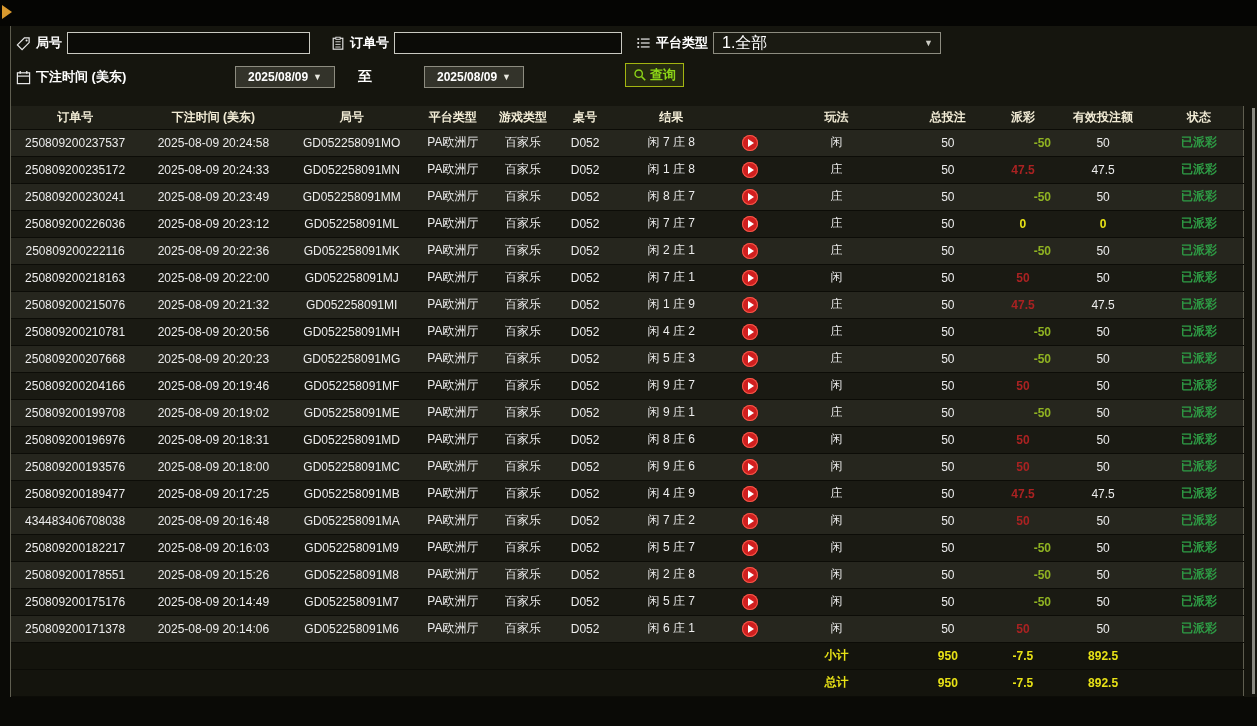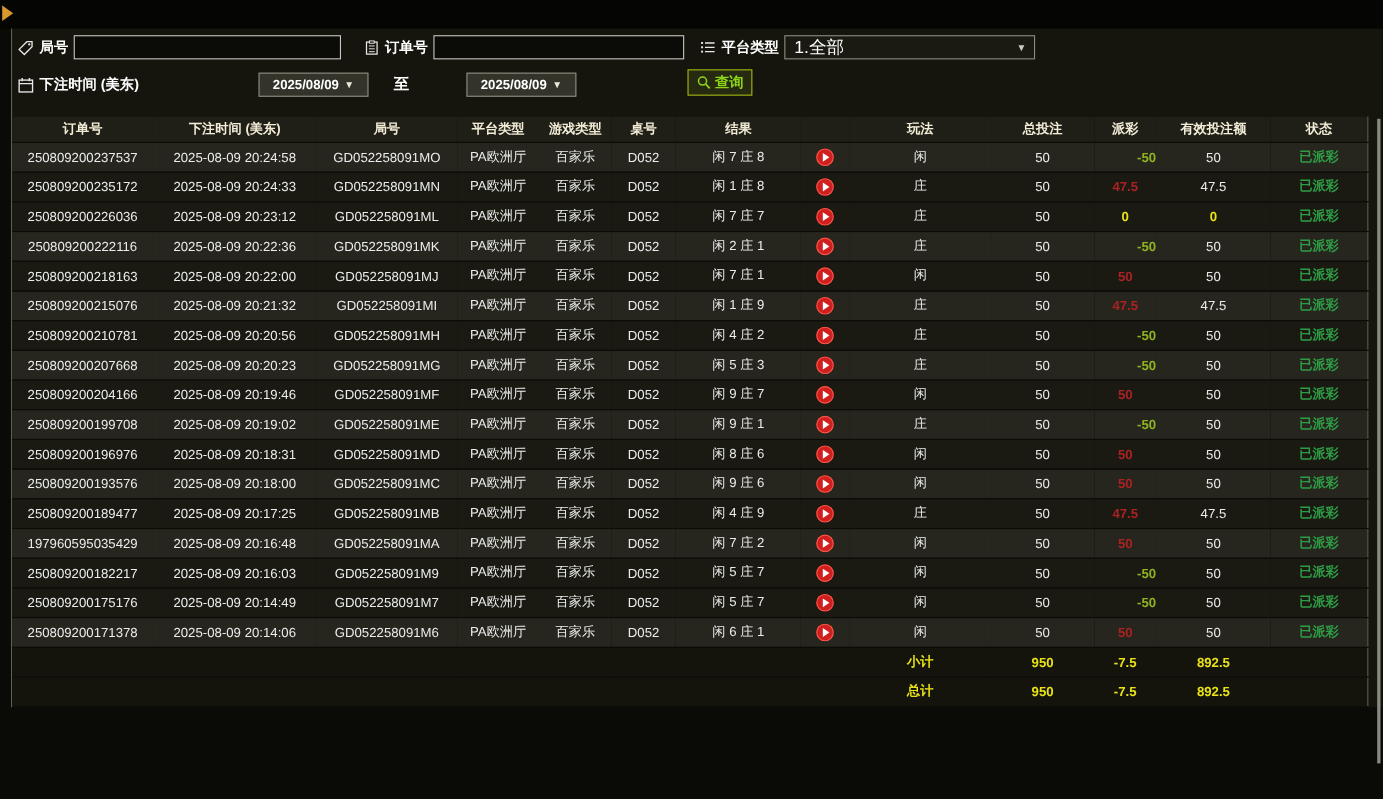--- a/index.html
+++ b/index.html
@@ -239,20 +239,35 @@
           <td>百家乐</td>
           <td>D052</td>
           <td>闲 1 庄 8</td>
           <td><span class="play-btn"><span class="play-tri"></span></span></td>
           <td>庄</td>
           <td>50</td>
           <td class="pos">47.5</td>
           <td>47.5</td>
           <td class="status-paid">已派彩</td>
         </tr>
+        <tr class="light">
+          <td>250809200230241</td>
+          <td>2025-08-09 20:23:49</td>
+          <td>GD052258091MM</td>
+          <td>PA欧洲厅</td>
+          <td>百家乐</td>
+          <td>D052</td>
+          <td>闲 8 庄 7</td>
+          <td><span class="play-btn"><span class="play-tri"></span></span></td>
+          <td>庄</td>
+          <td>50</td>
+          <td class="neg">-50</td>
+          <td>50</td>
+          <td class="status-paid">已派彩</td>
+        </tr>
         <tr class="dark">
           <td>250809200226036</td>
           <td>2025-08-09 20:23:12</td>
           <td>GD052258091ML</td>
           <td>PA欧洲厅</td>
           <td>百家乐</td>
           <td>D052</td>
           <td>闲 7 庄 7</td>
           <td><span class="play-btn"><span class="play-tri"></span></span></td>
           <td>庄</td>
@@ -405,21 +420,21 @@
           <td>D052</td>
           <td>闲 4 庄 9</td>
           <td><span class="play-btn"><span class="play-tri"></span></span></td>
           <td>庄</td>
           <td>50</td>
           <td class="pos">47.5</td>
           <td>47.5</td>
           <td class="status-paid">已派彩</td>
         </tr>
         <tr class="light">
-          <td>197960595035429</td>
+          <td>434483406708038</td>
           <td>2025-08-09 20:16:48</td>
           <td>GD052258091MA</td>
           <td>PA欧洲厅</td>
           <td>百家乐</td>
           <td>D052</td>
           <td>闲 7 庄 2</td>
           <td><span class="play-btn"><span class="play-tri"></span></span></td>
           <td>闲</td>
           <td>50</td>
           <td class="pos">50</td>
@@ -427,20 +442,35 @@
           <td class="status-paid">已派彩</td>
         </tr>
         <tr class="dark">
           <td>250809200182217</td>
           <td>2025-08-09 20:16:03</td>
           <td>GD052258091M9</td>
           <td>PA欧洲厅</td>
           <td>百家乐</td>
           <td>D052</td>
           <td>闲 5 庄 7</td>
+          <td><span class="play-btn"><span class="play-tri"></span></span></td>
+          <td>闲</td>
+          <td>50</td>
+          <td class="neg">-50</td>
+          <td>50</td>
+          <td class="status-paid">已派彩</td>
+        </tr>
+        <tr class="light">
+          <td>250809200178551</td>
+          <td>2025-08-09 20:15:26</td>
+          <td>GD052258091M8</td>
+          <td>PA欧洲厅</td>
+          <td>百家乐</td>
+          <td>D052</td>
+          <td>闲 2 庄 8</td>
           <td><span class="play-btn"><span class="play-tri"></span></span></td>
           <td>闲</td>
           <td>50</td>
           <td class="neg">-50</td>
           <td>50</td>
           <td class="status-paid">已派彩</td>
         </tr>
         <tr class="dark">
           <td>250809200175176</td>
           <td>2025-08-09 20:14:49</td>

